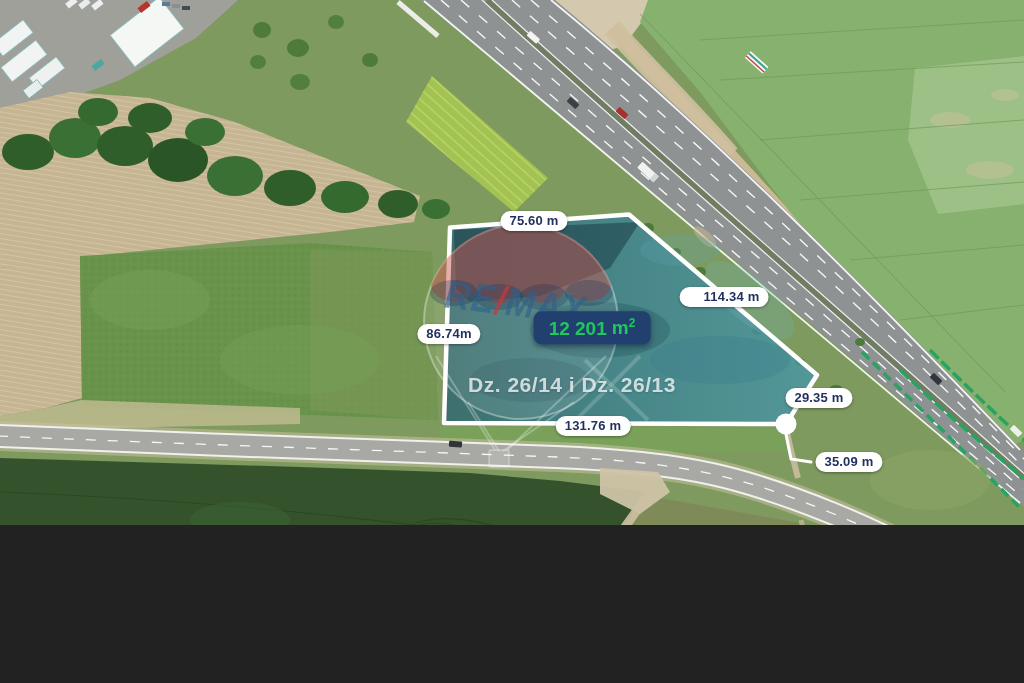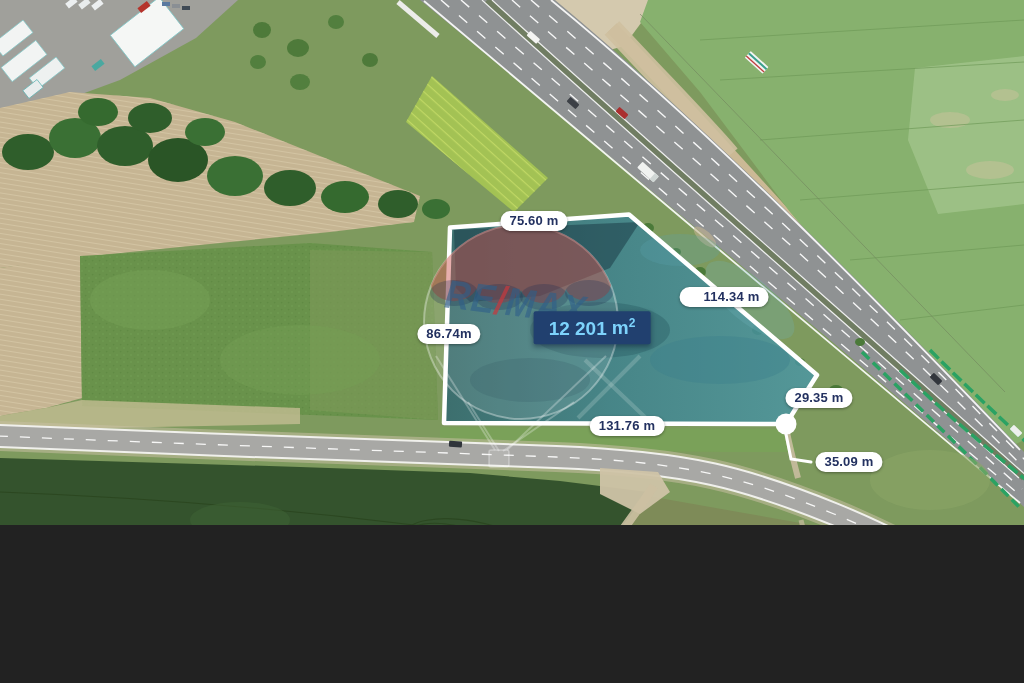--- a/index.html
+++ b/index.html
@@ -11,22 +11,22 @@
   .stage svg{position:absolute;left:0;top:0;}
   .overlay{position:absolute;left:0;top:0;width:100%;height:100%;pointer-events:none;}
   .mlabel{
     position:absolute;transform:translate(-50%,-50%);
     background:#ffffff;color:#233160;font-weight:bold;font-size:13px;line-height:1;
     padding:3px 9px 4px;border-radius:10px;white-space:nowrap;letter-spacing:.2px;
     box-shadow:0 1px 3px rgba(0,0,0,.38);
   }
   .area-box{
     position:absolute;transform:translate(-50%,-50%);
-    background:#21406f;color:#7dd3fc;font-weight:bold;font-size:19px;line-height:1;
-    padding:6px 15px 7px;border-radius:2px;white-space:nowrap;
+    background:#21406f;color:#22c55e;font-weight:bold;font-size:19px;line-height:1;
+    padding:6px 15px 7px;border-radius:8px;white-space:nowrap;
     box-shadow:0 2px 5px rgba(10,25,50,.45);
   }
   .area-box sup{font-size:12px;}
   .area-box .unit{margin-left:5px;}
   .plots-label{
     position:absolute;transform:translate(-50%,-50%);
     color:rgba(255,255,255,.74);font-weight:bold;font-size:21px;letter-spacing:.5px;
     white-space:nowrap;text-shadow:0 1px 2px rgba(20,60,70,.25);
   }
 </style>
@@ -264,20 +264,21 @@
       <tspan fill="#2e6089" fill-opacity="0.62">RE</tspan><tspan fill="#c5393f" fill-opacity="0.72">/</tspan><tspan fill="#2e6089" fill-opacity="0.62">MAX</tspan>
     </text>
   </g>
 </svg>
 
 <div class="overlay">
   <div class="mlabel" style="left:534px;top:221px;">75.60 m</div>
   <div class="mlabel" style="left:449px;top:334px;text-align:center;">86.74m</div>
   <div class="mlabel" style="left:724px;top:297px;padding-left:24px;">114.34 m</div>
   <div class="mlabel" style="left:819px;top:398px;">29.35 m</div>
-  <div class="mlabel" style="left:627px;top:426px;text-align:center;">131.76 m</div>
+  <div class="mlabel" style="left:593px;top:426px;text-align:center;">131.76 m</div>
   <div class="mlabel" style="left:849px;top:462px;">35.09 m</div>
   <div class="area-box" style="left:592px;top:328px;">
     <span>12 201</span><span class="unit">m</span><sup>2</sup>
   </div>
+  <div class="plots-label" style="left:572px;top:385px;">Dz. 26/14 i Dz. 26/13</div>
 </div>
 
 </div>
 
 </body></html>

